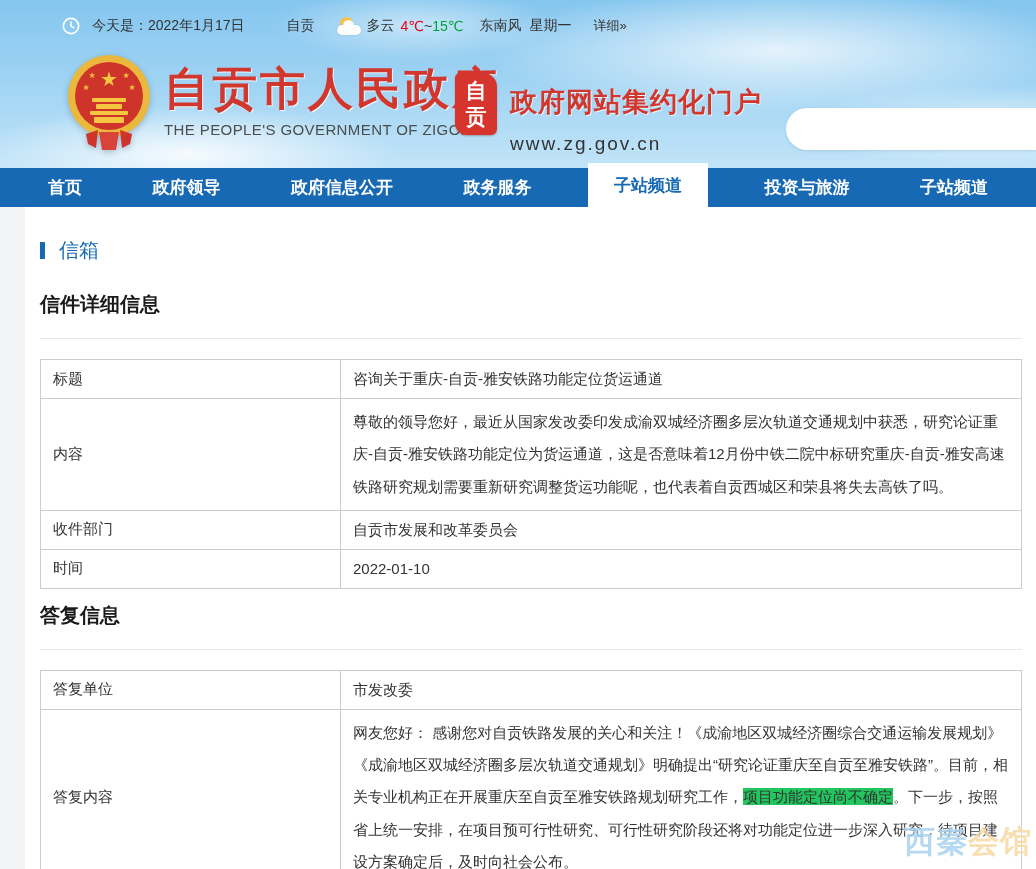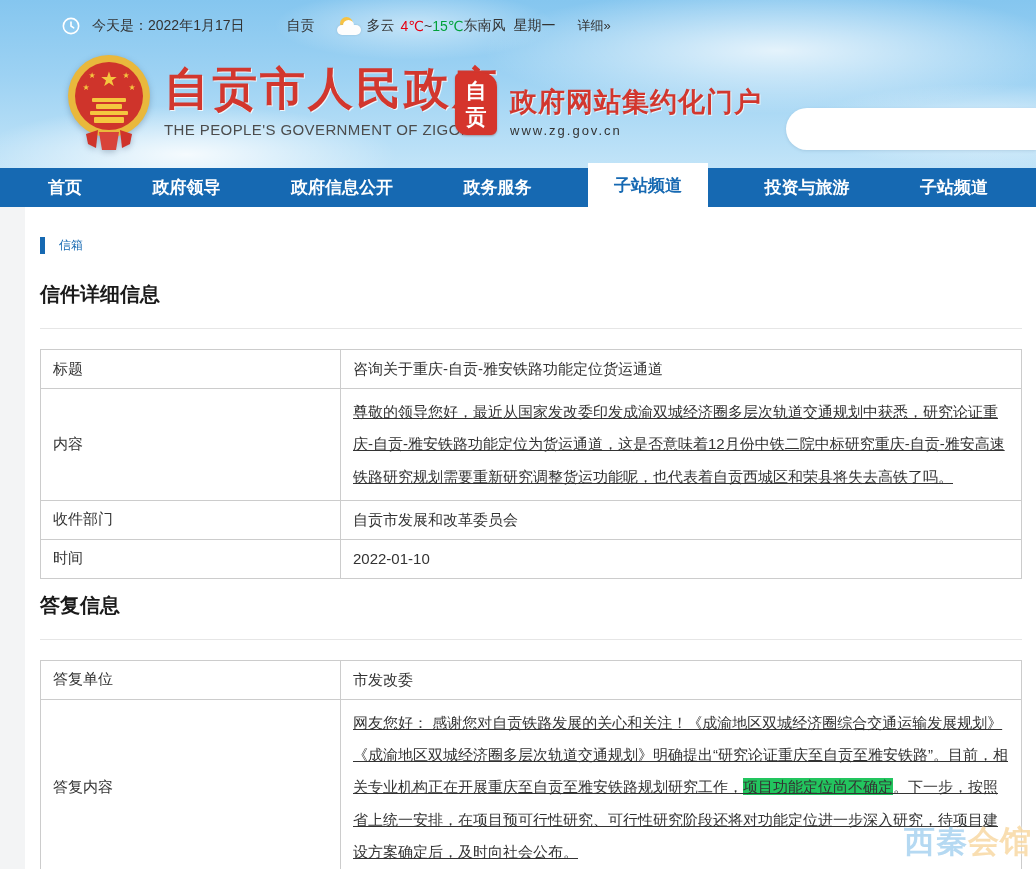--- a/index.html
+++ b/index.html
@@ -25,60 +25,60 @@
   .topbar .today { margin-left: 12px; }
   .topbar .city { margin-left: 42px; }
   .weather-icon { position: relative; width: 26px; height: 18px; margin-left: 22px; flex: 0 0 auto; }
   .weather-icon .sun { position: absolute; left: 3px; top: 0; width: 13px; height: 13px; border-radius: 50%; background: #f7c243; }
   .weather-icon .cloud { position: absolute; left: 0; bottom: 0; width: 24px; height: 10px; border-radius: 8px; background: #fdfdfd; box-shadow: 0 0 2px rgba(120,160,190,.6); }
   .weather-icon .cloud::before { content: ""; position: absolute; left: 6px; top: -5px; width: 11px; height: 11px; border-radius: 50%; background: #fdfdfd; }
   .topbar .w-text { margin-left: 4px; }
   .temp-low { color: #e60012; margin-left: 6px; }
   .temp-tilde { color: #333; }
   .temp-high { color: #00a13a; }
-  .topbar .wind { }
+  .topbar .wind { margin-left: 16px; }
   .topbar .weekday { margin-left: 8px; }
   .topbar .detail { margin-left: 22px; font-size: 13px; color: #333; cursor: pointer; text-decoration: none; }
 
   
   .brand { position: absolute; left: 66px; top: 52px; display: flex; align-items: flex-start; }
   .emblem { width: 86px; height: 104px; flex: 0 0 auto; filter: drop-shadow(0 2px 3px rgba(60,90,120,.35)); }
   .site-names { margin-left: 12px; margin-top: 14px; }
   .site-name {
     font-size: 45px; font-weight: bold; color: #d2372e; letter-spacing: 3px;
     text-shadow: 1px 1px 0 rgba(255,255,255,.8); line-height: 1.05; font-family: "Liberation Serif", "DejaVu Serif", serif;
   }
   .site-name-en { margin-top: 8px; font-size: 15px; color: #4c4c4c; letter-spacing: .4px; }
   .seal { position: absolute; left: 455px; top: 73px; width: 42px; height: 62px; background: #d5352c; border-radius: 5px 14px 6px 12px; box-shadow: 0 1px 2px rgba(120,60,50,.4); display: flex; flex-direction: column; align-items: center; justify-content: center; }
   .seal span { color: #fff; font-size: 21px; line-height: 26px; font-weight: bold; font-family: "Liberation Serif", "DejaVu Serif", serif; }
   .portal { position: absolute; left: 510px; top: 84px; }
   .portal-title { font-size: 27px; font-weight: bold; color: #d2372e; letter-spacing: 1px; text-shadow: 1px 1px 0 rgba(255,255,255,.7); }
-  .portal-url { margin-top: 3px; font-size: 13px; color: #333; letter-spacing: 2px; }
+  .portal-url { margin-top: 13px; font-size: 19px; color: #333; letter-spacing: 2px; }
   .search-pill { position: absolute; right: 0; top: 108px; width: 250px; height: 42px; background: #fff; border-radius: 21px 0 0 21px; box-shadow: 0 1px 3px rgba(100,140,170,.25); cursor: text; }
 
   
   .nav { position: relative; width: 1036px; height: 39px; background: #1669b2; display: flex; align-items: stretch; padding: 0 34px; justify-content: space-between; z-index: 5; gap: 16px; }
   .nav-item { display: flex; align-items: center; padding: 0 14px; color: #fff; font-size: 17px; font-weight: bold; cursor: pointer; white-space: nowrap; }
   .nav-item.active { background: #fff; color: #1669b2; margin-top: -5px; padding: 0 26px; align-items: center; }
 
   
   .side-strip { position: absolute; left: 0; top: 207px; width: 25px; height: 662px; background: #f3f4f5; }
   .main { position: relative; margin-left: 40px; margin-right: 14px; }
   .breadcrumb { margin-top: 30px; display: flex; align-items: center; }
   .crumb-bar { width: 5px; height: 17px; background: #1669b2; margin-right: 14px; }
-  .crumb-label { font-size: 12px; color: #1669b2; cursor: pointer; }
+  .crumb-label { font-size: 20px; color: #1669b2; cursor: pointer; }
 
   .section-title { margin-top: 27px; font-size: 20px; font-weight: bold; color: #1a1a1a; padding-bottom: 20px; border-bottom: 1px solid #e6e6e6; }
   .section-title.reply-title { margin-top: 13px; }
 
   table.detail { width: 982px; border-collapse: collapse; margin-top: 20px; table-layout: fixed; }
   table.detail td { border: 1px solid #ccc; font-size: 15px; color: #333; padding: 7px 12px; vertical-align: middle; background: #fff; }
   td.label-cell { width: 300px; color: #4a4a4a; }
   td.value-cell { line-height: 1.6; }
-  td.longtext { line-height: 2.15; padding: 10px 14px; text-decoration: underline; }
+  td.longtext { line-height: 2.15; padding: 10px 14px; }
   .hl { background: #22c55e; }
 
   .watermark { position: absolute; right: 4px; bottom: 6px; font-size: 31px; font-weight: bold; letter-spacing: 1px; opacity: .85; white-space: nowrap; }
   .watermark .wm1 { color: #a9d3f0; text-shadow: 0 0 2px #ffffff; }
   .watermark .wm2 { color: #f8d9a4; text-shadow: 0 0 2px #ffffff; }
 </style>
 </head>
 <body>
 
 <div class="sky-header">

